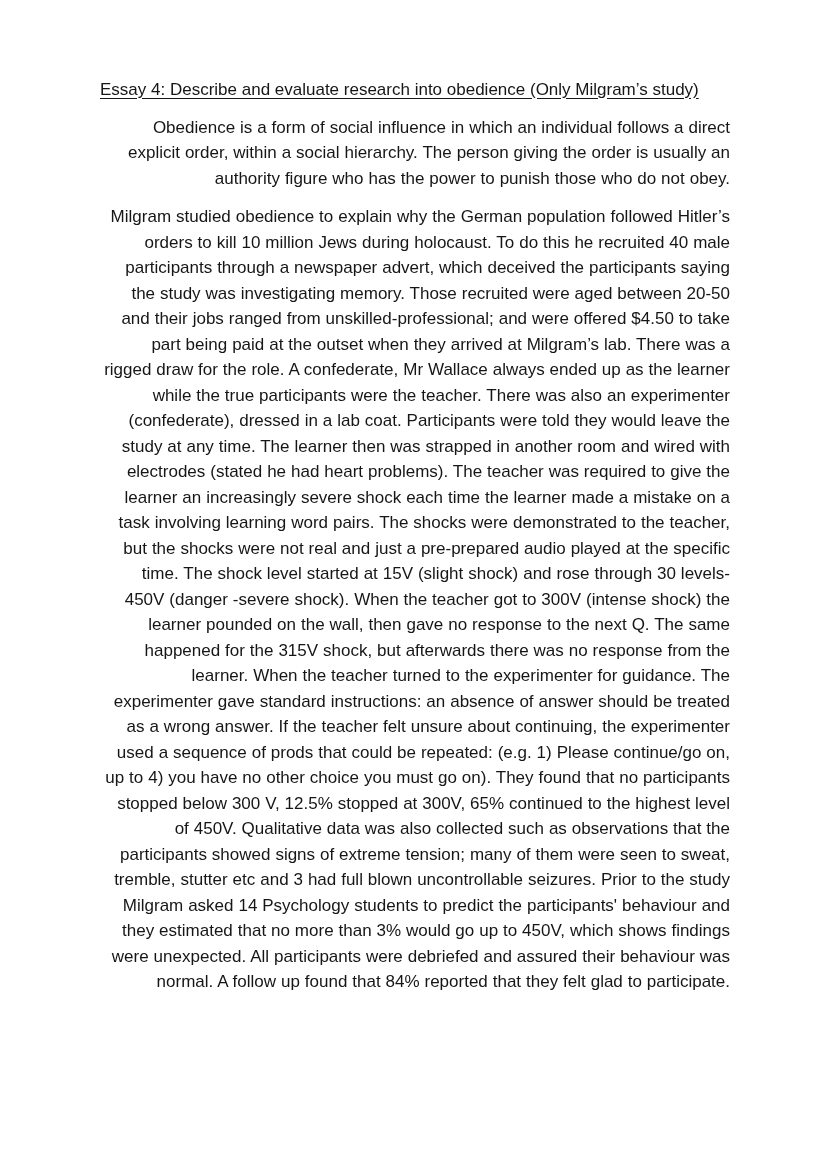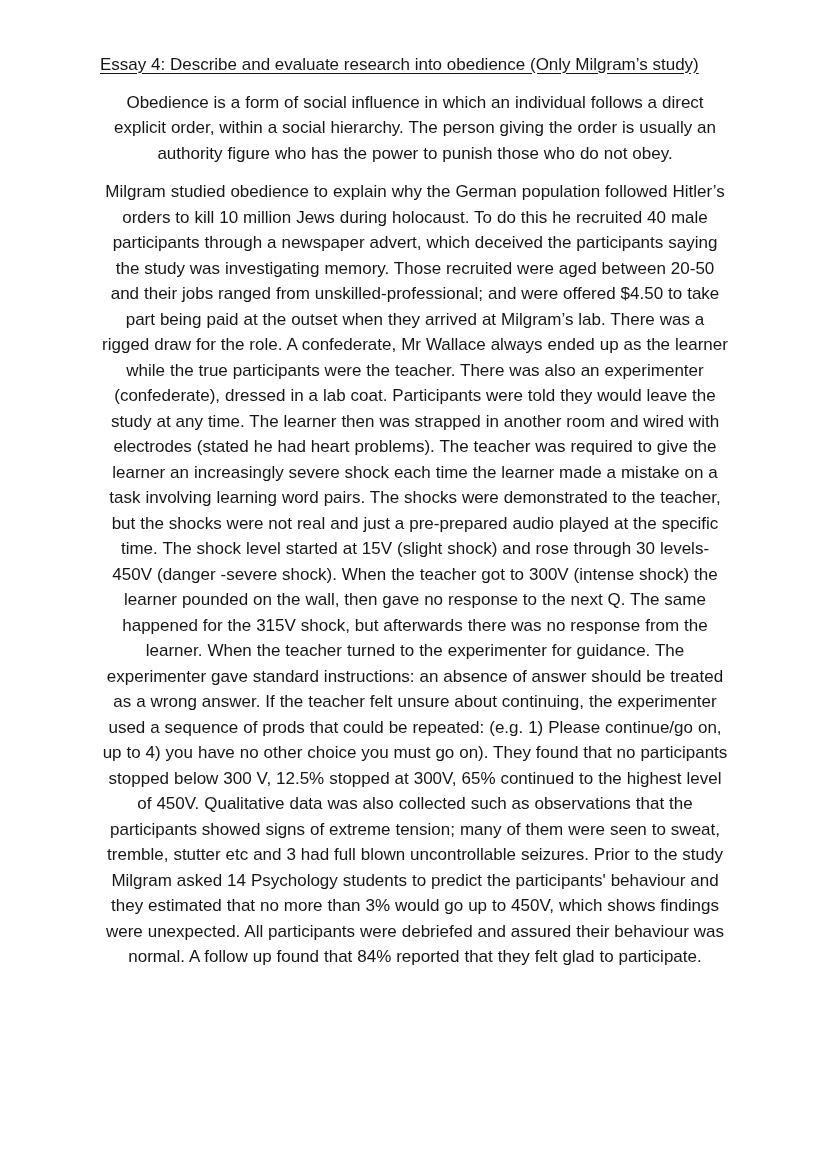--- a/index.html
+++ b/index.html
@@ -11,38 +11,38 @@
     height: 1169px;
     background: #ffffff;
     font-family: "Liberation Sans", sans-serif;
     color: #1a1a1a;
     overflow: hidden;
   }
   .page {
     box-sizing: border-box;
     width: 828px;
     height: 1169px;
-    padding: 52px 98px 40px 100px;
+    padding: 77px 98px 40px 100px;
     background: #ffffff;
   }
   .title {
     font-size: 17px;
     font-weight: 400;
     line-height: 25.5px;
     margin: 0 0 12px 0;
     text-decoration: underline;
     text-underline-offset: 3px;
     color: #161616;
   }
   .para {
     font-size: 17px;
     line-height: 25.5px;
     margin: 0 0 13px 0;
     color: #161616;
-    text-align: center;
+    text-align: right;
     word-spacing: 0.2px;
   }
 </style>
 </head>
 <body>
 
 <div class="page">
   <h1 class="title">Essay 4: Describe and evaluate research into obedience (Only Milgram’s  study)</h1>
   <p class="para">Obedience is a form of social influence in which an individual follows a direct explicit order, within a social hierarchy. The person giving the order is usually an authority figure who has the power to punish those who do not obey.</p>
   <p class="para">Milgram studied obedience to explain why the German population followed Hitler’s orders to kill 10 million Jews during holocaust. To do this he recruited 40 male participants through a newspaper advert, which deceived the participants saying the study was investigating memory. Those recruited were aged between 20-50 and their jobs ranged from unskilled-professional; and were offered $4.50 to take part being paid at the outset when they arrived at Milgram’s lab. There was a rigged draw for the role. A confederate, Mr Wallace always ended up as the learner while the true participants were the teacher. There was also an experimenter (confederate), dressed in a lab coat. Participants were told they would leave the study at any time. The learner then was strapped in another room and wired with electrodes (stated he had heart problems). The teacher was required to give the learner an increasingly severe shock each time the learner made a mistake on a task involving learning word pairs. The shocks were demonstrated to the teacher, but the shocks were not real and just a pre-prepared audio played at the specific time. The shock level started at 15V (slight shock) and rose through 30 levels- 450V (danger -severe shock). When the teacher got to 300V (intense shock) the learner pounded on the wall, then gave no response to the next Q. The same happened for the 315V shock, but afterwards there was no response from the learner. When the teacher turned to the experimenter for guidance. The experimenter gave standard instructions: an absence of answer should be treated as a wrong answer. If the teacher felt unsure about continuing, the experimenter used a sequence of prods that could be repeated: (e.g. 1) Please continue/go on, up to 4) you have no other choice you must go on). They found that no participants stopped below 300 V, 12.5% stopped at 300V, 65% continued to the highest level of 450V. Qualitative data was also collected such as observations that the participants showed signs of extreme tension; many of them were seen to sweat, tremble, stutter etc and 3 had full blown uncontrollable seizures. Prior to the study Milgram asked 14 Psychology students to predict the participants' behaviour and they estimated that no more than 3% would go up to 450V, which shows findings were unexpected. All participants were debriefed and assured their behaviour was normal. A follow up found that 84% reported that they felt glad to participate.</p>

